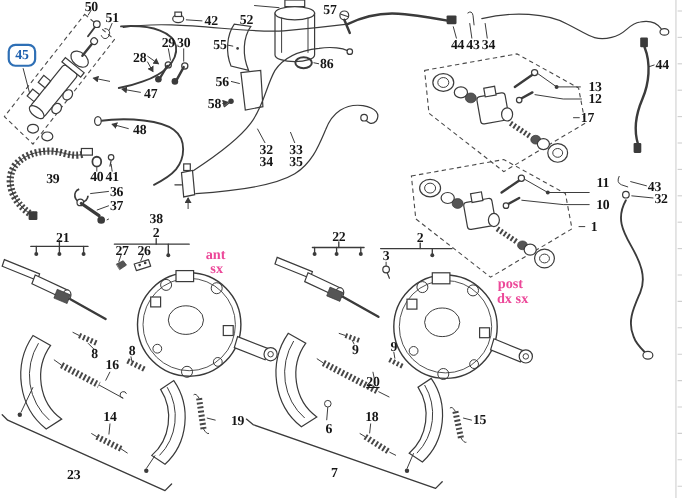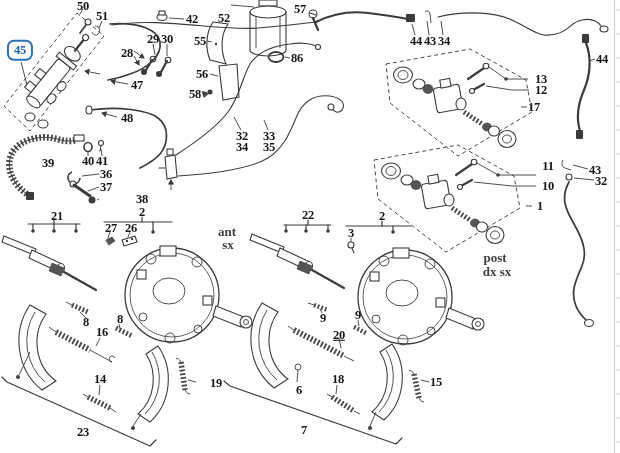--- a/index.html
+++ b/index.html
@@ -6,21 +6,21 @@
   #stage{position:relative;width:620px;height:453px;background:#ffffff;overflow:hidden;
          font-family:"Liberation Serif",serif;}
   #stage svg{position:absolute;left:0;top:0;}
   #callouts{position:absolute;left:0;top:0;width:100%;height:100%;}
   .callout{position:absolute;transform:translate(-50%,-50%);
            font:bold 12.5px "Liberation Serif",serif;color:#161616;
            line-height:1;white-space:nowrap;letter-spacing:-0.2px;}
   .callout.accent{color:#1d5fae;border:2px solid #2e6fb5;border-radius:7px;
                   padding:2px 5px;background:#ffffff;}
   .caption{position:absolute;transform:translate(-50%,-50%);
-           font:bold 13px "Liberation Serif",serif;color:#404040;line-height:1;white-space:nowrap;margin-left:31px;}
+           font:bold 13px "Liberation Serif",serif;color:#ec4899;line-height:1;white-space:nowrap;}
   
   .ln{fill:none;stroke:#3b3b3b;stroke-width:1.1;stroke-linecap:round;stroke-linejoin:round;}
   .th{stroke-width:1.7;}
   .t2{stroke-width:2.2;}
   .dsh{fill:none;stroke:#4a4a4a;stroke-width:1;stroke-dasharray:4 3;}
   .wf{fill:#ffffff;stroke:#3b3b3b;stroke-width:1.1;}
   .df{fill:#3b3b3b;stroke:none;}
   .gf{fill:#555;stroke:#333;stroke-width:.6;}
   .coil{fill:none;stroke:#474747;stroke-dasharray:1.8 2;stroke-linecap:butt;}
   .thin{fill:none;stroke:#3b3b3b;stroke-width:.9;}
@@ -448,24 +448,24 @@
       <div class="callout" style="left: 308px; top: 215px;">22</div>
       <div class="callout" style="left: 382px; top: 216px;">2</div>
       <div class="callout" style="left: 351px; top: 233px;">3</div>
       <div class="callout" style="left: 86px; top: 322px;">8</div>
       <div class="callout" style="left: 120px; top: 319px;">8</div>
       <div class="callout" style="left: 102px; top: 332px;">16</div>
       <div class="callout" style="left: 100px; top: 379px;">14</div>
       <div class="callout" style="left: 216px; top: 383px;">19</div>
       <div class="callout" style="left: 323px; top: 318px;">9</div>
       <div class="callout" style="left: 358px; top: 315px;">9</div>
-      <div class="callout" style="left: 339px; top: 335px; text-decoration: underline;">20</div>
+      <div class="callout" style="left: 339px; top: 347px; text-decoration: underline;">20</div>
       <div class="callout" style="left: 338px; top: 379px;">18</div>
       <div class="callout" style="left: 436px; top: 382px;">15</div>
       <div class="callout" style="left: 299px; top: 390px;">6</div>
-      <div class="callout" style="left: 67px; top: 432px; margin-left: 16px;">23</div>
+      <div class="callout" style="left: 67px; top: 432px;">23</div>
       <div class="callout" style="left: 304px; top: 430px;">7</div>
       <div class="caption" style="left: 196px; top: 231px;">ant</div>
       <div class="caption" style="left: 197px; top: 244px;">sx</div>
       <div class="caption" style="left: 464px; top: 257px;">post</div>
       <div class="caption" style="left: 466px; top: 271px;">dx sx</div>
     </div>
 </div>
 
 </body></html>

